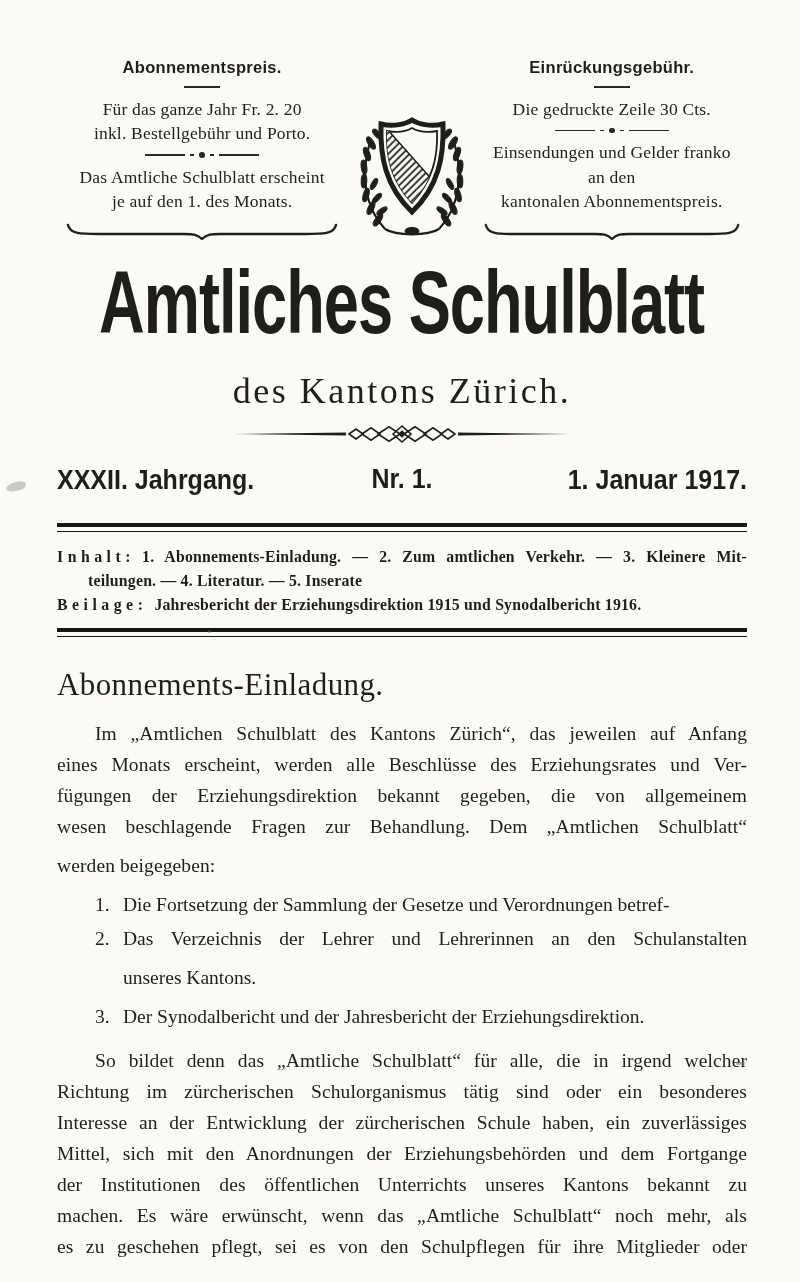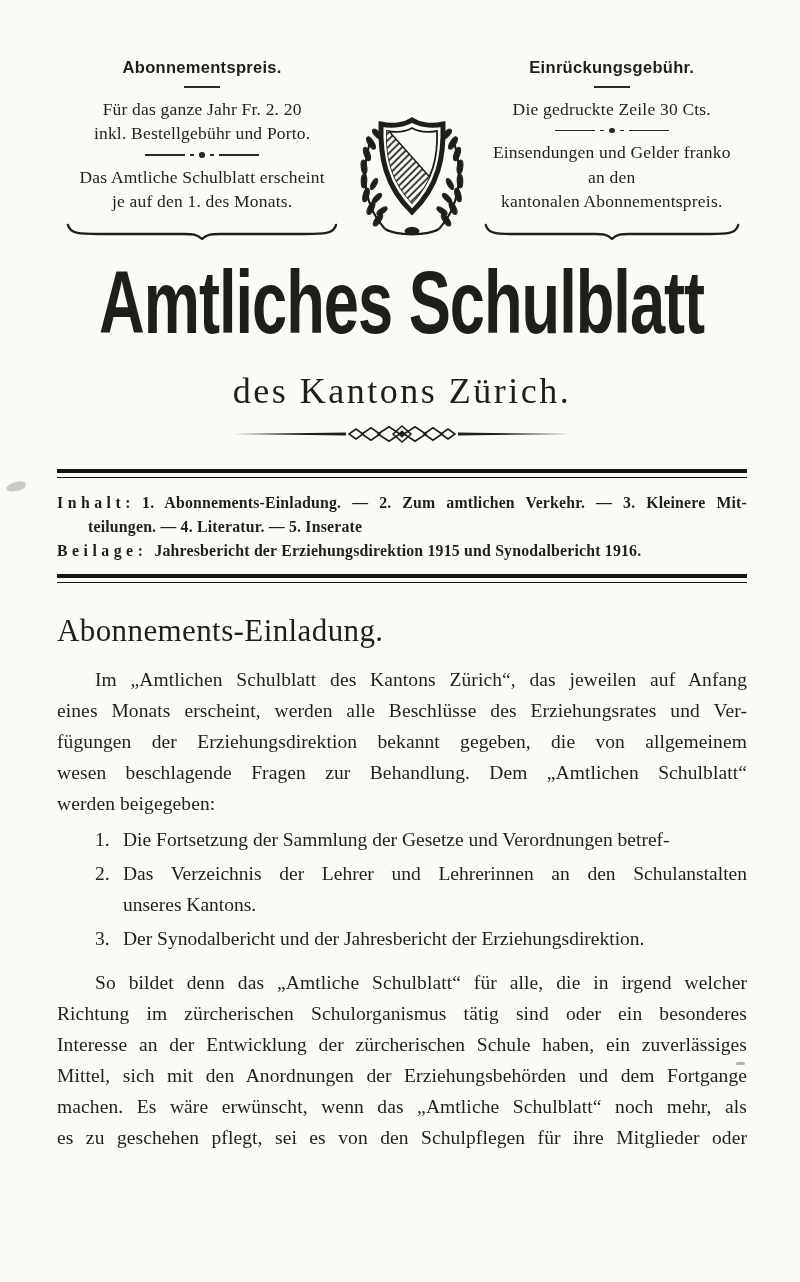--- a/index.html
+++ b/index.html
@@ -68,21 +68,21 @@
 
   
   .article-heading {
     text-align:left; font-weight:400; font-size:31px; letter-spacing:.4px;
     margin-top:30px;
   }
   .para { font-size:19.5px; line-height:31px; letter-spacing:.1px; }
   .para-1 { margin-top:15px; }
   .para-2 { margin-top:13px; }
   .jline { text-align:justify; text-align-last:justify; }
-  .last-left .jline:last-child { text-align-last:left; }
+  .last-left .jline:last-child { text-align-last:left;margin-top:8px; }
   .indent .jline:first-child { text-indent:38px; }
 
   .num-list { margin-top:5px; }
   .list-item { position:relative; padding-left:66px; margin:3px 0; font-size:19.5px; line-height:31px; }
   .list-marker { position:absolute; left:38px; top:0; }
 
   
   .smudge {
     position:absolute; left:6px; top:482px; width:20px; height:9px;
     background:#4a4a48; opacity:.28; border-radius:60% 40% 50% 50%;
@@ -210,20 +210,25 @@
         <path d="M128,10 L137,3.8 L146,10 L137,16.2 Z"></path>
         <path d="M144,10 L155,2.8 L166,10 L155,17.2 Z"></path>
         <path d="M159,10 L168,2 L177,10 L168,18 Z"></path>
         <path d="M170,10 L181,2.8 L192,10 L181,17.2 Z"></path>
         <path d="M190,10 L199,3.8 L208,10 L199,16.2 Z"></path>
         <path d="M207,10 L214,5 L221,10 L214,15 Z"></path>
       </g>
       <path d="M168,6.2 L172,10 L168,13.8 L164,10 Z" fill="#201e1b"></path>
     </svg>
 
+    <div class="issue-row">
+      <span class="issue-vol">XXXII. Jahrgang.</span>
+      <span class="issue-num">Nr. 1.</span>
+      <span class="issue-date">1. Januar 1917.</span>
+    </div>
 
     <div class="rule-double rule-1"></div>
 
     <div class="contents-block">
       <div class="c-line c-just">
         <span class="c-label">Inhalt:</span><span>1. Abonnements-Einladung. — 2. Zum amtlichen Verkehr. — 3. Kleinere Mit-</span>
       </div>
       <div class="c-line c-indent">teilungen. — 4. Literatur. — 5. Inserate</div>
       <div class="c-line">
         <span class="c-label">Beilage:</span><span>Jahresbericht der Erziehungsdirektion 1915 und Synodalbericht 1916.</span>
@@ -262,18 +267,19 @@
             <div class="jline">Der Synodalbericht und der Jahresbericht der Erziehungsdirektion.</div>
           </div>
       </div>
     </div>
 
     <div class="para para-2 indent">
         <div class="jline">So bildet denn das „Amtliche Schulblatt“ für alle, die in irgend welcher</div>
         <div class="jline">Richtung im zürcherischen Schulorganismus tätig sind oder ein besonderes</div>
         <div class="jline">Interesse an der Entwicklung der zürcherischen Schule haben, ein zuverlässiges</div>
         <div class="jline">Mittel, sich mit den Anordnungen der Erziehungsbehörden und dem Fortgange</div>
+        <div class="jline">der Institutionen des öffentlichen Unterrichts unseres Kantons bekannt zu</div>
         <div class="jline">machen. Es wäre erwünscht, wenn das „Amtliche Schulblatt“ noch mehr, als</div>
         <div class="jline">es zu geschehen pflegt, sei es von den Schulpflegen für ihre Mitglieder oder</div>
       </div>
 
   </div>
 </div>
 
 </body></html>

